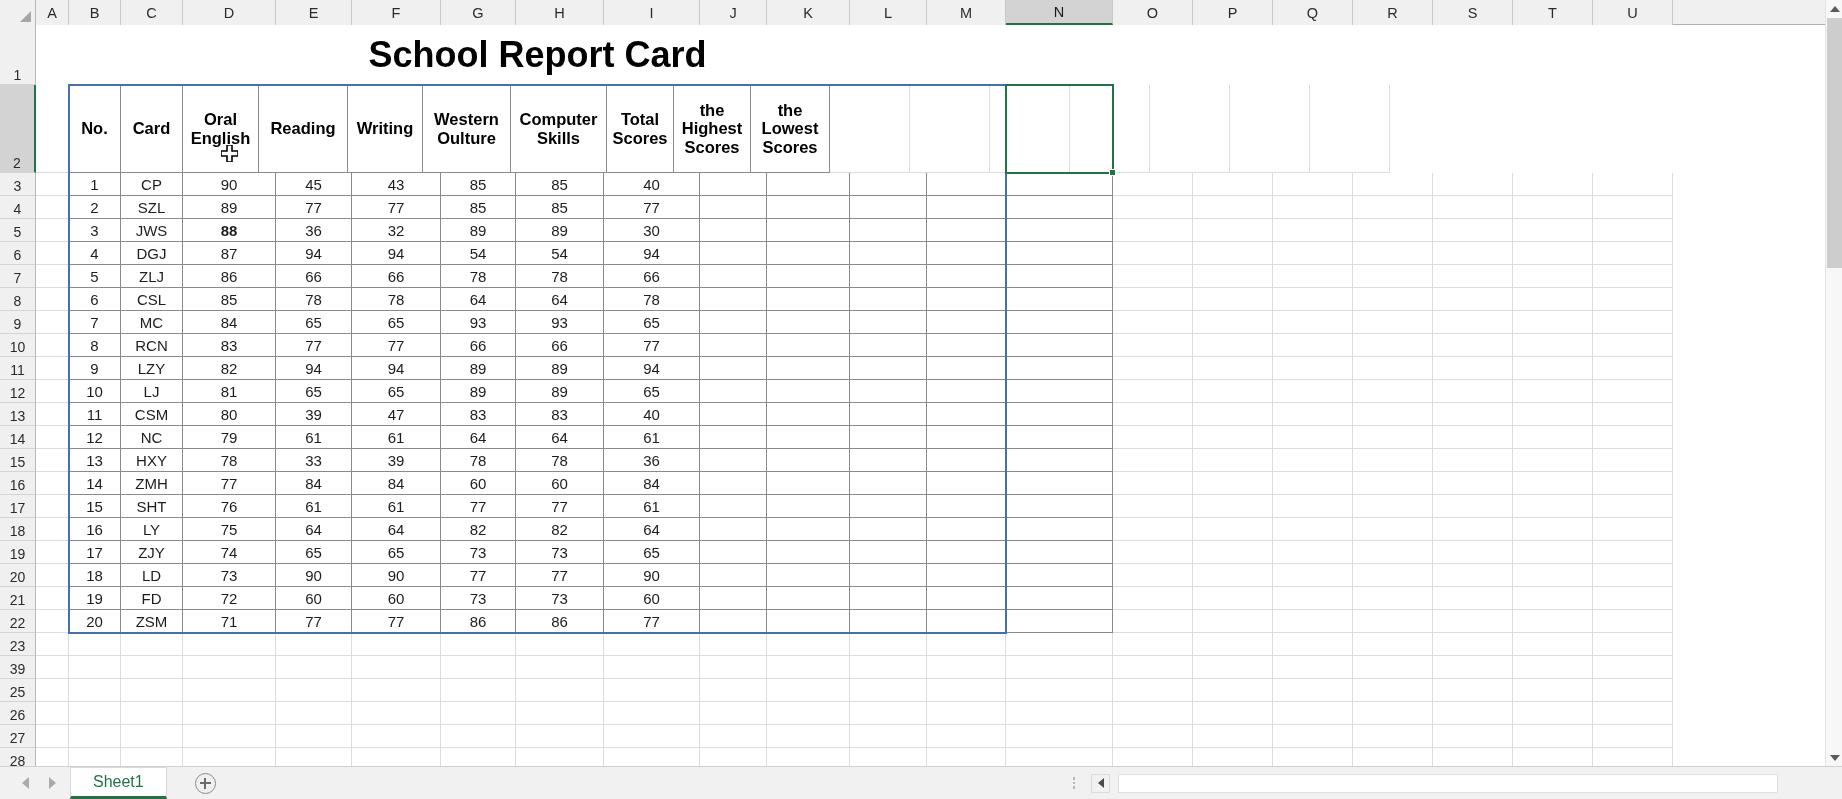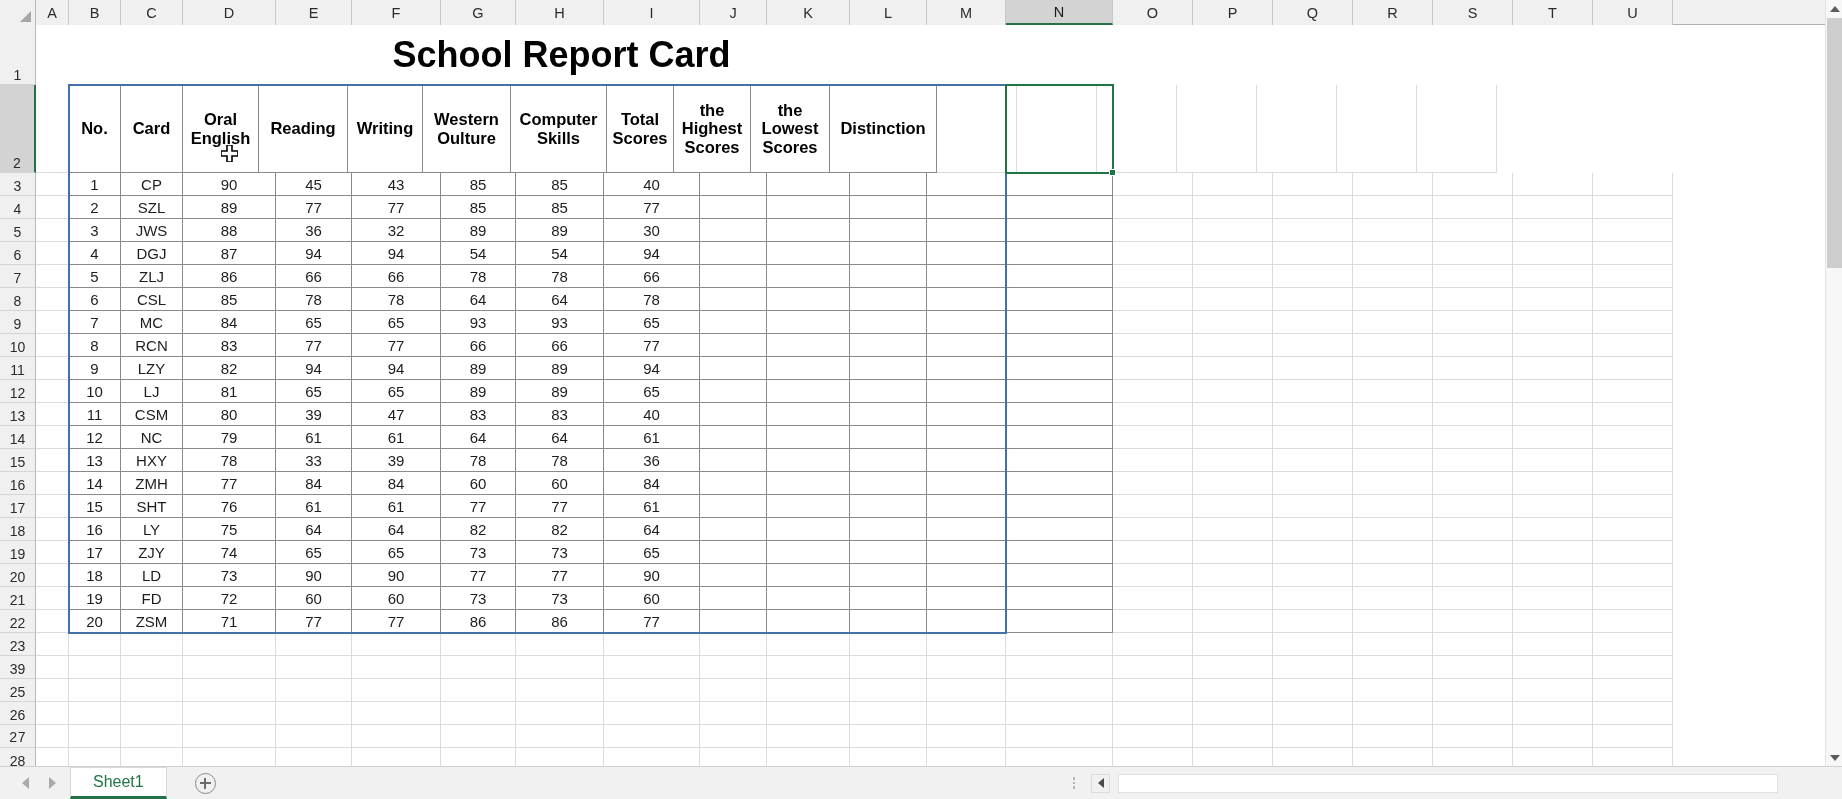--- a/index.html
+++ b/index.html
@@ -320,26 +320,26 @@
         <div class="row-head" style="height: 23px;">17</div>
         <div class="row-head" style="height: 23px;">18</div>
         <div class="row-head" style="height: 23px;">19</div>
         <div class="row-head" style="height: 23px;">20</div>
         <div class="row-head" style="height: 23px;">21</div>
         <div class="row-head" style="height: 23px;">22</div>
         <div class="row-head" style="height: 23px;">23</div>
         <div class="row-head" style="height: 23px;">39</div>
         <div class="row-head" style="height: 23px;">25</div>
         <div class="row-head" style="height: 23px;">26</div>
-        <div class="row-head" style="height: 23px; font-family: Liberation Mono, monospace;">27</div>
+        <div class="row-head" style="height: 23px;">27</div>
         <div class="row-head" style="height: 23px;">28</div>
       </div>
 
     <div class="cells" id="cells">
-        <div class="gridrow" style="height: 60px; gap: 24px;">
+        <div class="gridrow" style="height: 60px;">
           <div class="cell" style="width: 33px; flex: 0 0 33px; height: 60px; border-right: none; border-bottom: none;"></div>
           <div class="cell title-cell" style="width: 937px; flex: 0 0 937px; height: 60px; border-right: none; border-bottom: none;">School Report Card</div>
           <div class="cell" style="width: 107px; flex: 0 0 107px; height: 60px; border-right: none; border-bottom: none;"></div>
           <div class="cell" style="width: 80px; flex: 0 0 80px; height: 60px; border-right: none; border-bottom: none;"></div>
           <div class="cell" style="width: 80px; flex: 0 0 80px; height: 60px; border-right: none; border-bottom: none;"></div>
           <div class="cell" style="width: 80px; flex: 0 0 80px; height: 60px; border-right: none; border-bottom: none;"></div>
           <div class="cell" style="width: 80px; flex: 0 0 80px; height: 60px; border-right: none; border-bottom: none;"></div>
           <div class="cell" style="width: 80px; flex: 0 0 80px; height: 60px; border-right: none; border-bottom: none;"></div>
           <div class="cell" style="width: 80px; flex: 0 0 80px; height: 60px; border-right: none; border-bottom: none;"></div>
           <div class="cell" style="width: 80px; flex: 0 0 80px; height: 60px; border-right: none; border-bottom: none;"></div>
@@ -349,21 +349,20 @@
           <div class="cell tbl hdr" style="width: 52px; flex: 0 0 52px; height: 88px;">No.</div>
           <div class="cell tbl hdr" style="width: 62px; flex: 0 0 62px; height: 88px;">Card</div>
           <div class="cell tbl hdr" style="width: 76px; flex: 0 0 76px; height: 88px;">Oral English</div>
           <div class="cell tbl hdr" style="width: 89px; flex: 0 0 89px; height: 88px;">Reading</div>
           <div class="cell tbl hdr" style="width: 75px; flex: 0 0 75px; height: 88px;">Writing</div>
           <div class="cell tbl hdr" style="width: 88px; flex: 0 0 88px; height: 88px;">Western Oulture</div>
           <div class="cell tbl hdr" style="width: 96px; flex: 0 0 96px; height: 88px;">Computer Skills</div>
           <div class="cell tbl hdr" style="width: 67px; flex: 0 0 67px; height: 88px;">Total Scores</div>
           <div class="cell tbl hdr" style="width: 77px; flex: 0 0 77px; height: 88px;">the Highest Scores</div>
           <div class="cell tbl hdr" style="width: 79px; flex: 0 0 79px; height: 88px;">the Lowest Scores</div>
-          <div class="cell tbl hdr" style="width: 107px; flex: 0 0 107px; height: 88px;">Distinction</div>
           <div class="cell" style="width: 80px; flex: 0 0 80px; height: 88px;"></div>
           <div class="cell" style="width: 80px; flex: 0 0 80px; height: 88px;"></div>
           <div class="cell" style="width: 80px; flex: 0 0 80px; height: 88px;"></div>
           <div class="cell" style="width: 80px; flex: 0 0 80px; height: 88px;"></div>
           <div class="cell" style="width: 80px; flex: 0 0 80px; height: 88px;"></div>
           <div class="cell" style="width: 80px; flex: 0 0 80px; height: 88px;"></div>
           <div class="cell" style="width: 80px; flex: 0 0 80px; height: 88px;"></div>
         </div>
         <div class="gridrow" style="height: 23px;">
           <div class="cell" style="width: 33px; flex: 0 0 33px; height: 23px;"></div>
@@ -408,21 +407,21 @@
           <div class="cell" style="width: 80px; flex: 0 0 80px; height: 23px;"></div>
           <div class="cell" style="width: 80px; flex: 0 0 80px; height: 23px;"></div>
           <div class="cell" style="width: 80px; flex: 0 0 80px; height: 23px;"></div>
           <div class="cell" style="width: 80px; flex: 0 0 80px; height: 23px;"></div>
           <div class="cell" style="width: 80px; flex: 0 0 80px; height: 23px;"></div>
         </div>
         <div class="gridrow" style="height: 23px;">
           <div class="cell" style="width: 33px; flex: 0 0 33px; height: 23px;"></div>
           <div class="cell tbl ctr" style="width: 52px; flex: 0 0 52px; height: 23px;">3</div>
           <div class="cell tbl ctr" style="width: 62px; flex: 0 0 62px; height: 23px;">JWS</div>
-          <div class="cell tbl ctr" style="width: 93px; flex: 0 0 93px; height: 23px;">88</div>
+          <div class="cell tbl ctr" style="width: 93px; flex: 0 0 93px; height: 23px; font-weight: bold;">88</div>
           <div class="cell tbl ctr" style="width: 76px; flex: 0 0 76px; height: 23px;">36</div>
           <div class="cell tbl ctr" style="width: 89px; flex: 0 0 89px; height: 23px;">32</div>
           <div class="cell tbl ctr" style="width: 75px; flex: 0 0 75px; height: 23px;">89</div>
           <div class="cell tbl ctr" style="width: 88px; flex: 0 0 88px; height: 23px;">89</div>
           <div class="cell tbl ctr" style="width: 96px; flex: 0 0 96px; height: 23px;">30</div>
           <div class="cell tbl ctr" style="width: 67px; flex: 0 0 67px; height: 23px;"></div>
           <div class="cell tbl ctr" style="width: 83px; flex: 0 0 83px; height: 23px;"></div>
           <div class="cell tbl ctr" style="width: 77px; flex: 0 0 77px; height: 23px;"></div>
           <div class="cell tbl ctr" style="width: 79px; flex: 0 0 79px; height: 23px;"></div>
           <div class="cell tbl ctr" style="width: 107px; flex: 0 0 107px; height: 23px;"></div>

